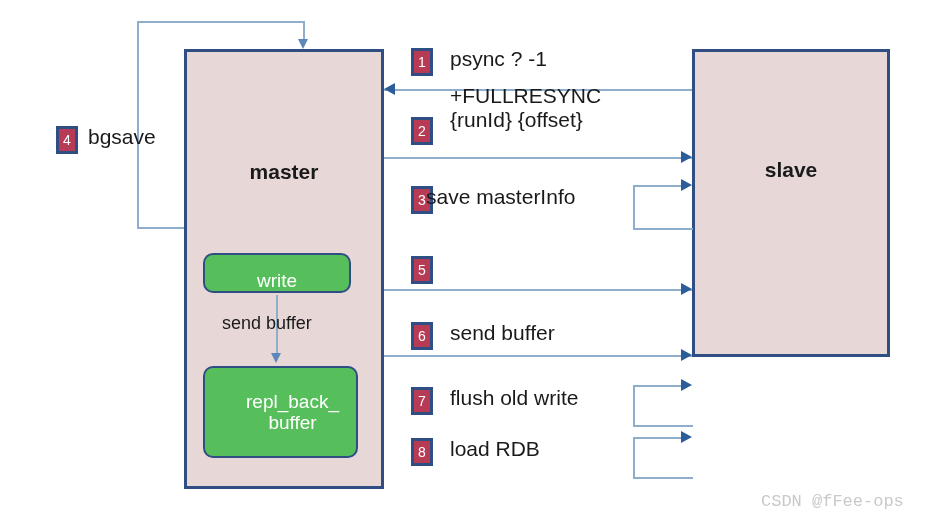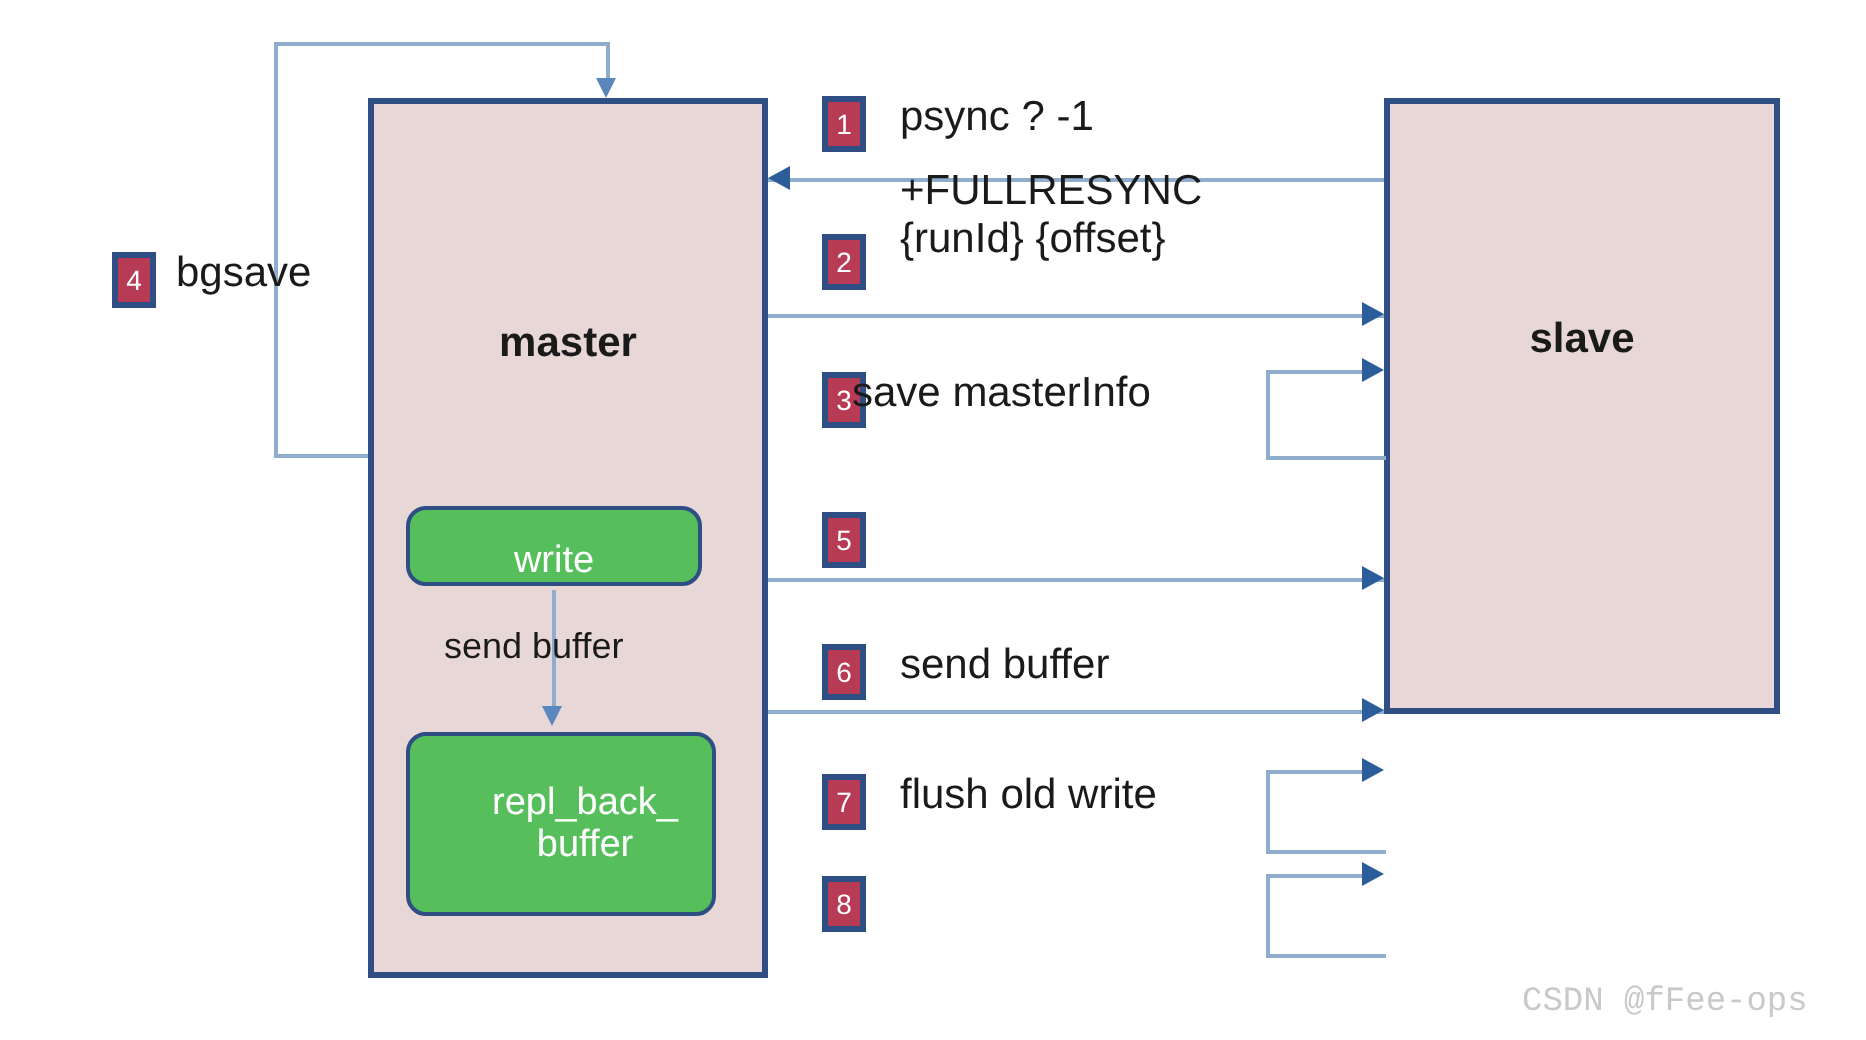--- a/index.html
+++ b/index.html
@@ -211,20 +211,21 @@
   </div>
   <div class="step-text" style="left:450px; top:386px;">flush old write</div>
   <div class="hline" style="left:633px; top:385px; width:55px;"></div>
   <div class="vline" style="left:633px; top:385px; height:41px;"></div>
   <div class="hline" style="left:633px; top:425px; width:60px;"></div>
   <div class="arrow-right" style="left:681px; top:379px;"></div>
 
   <div class="step-badge" style="left:411px; top:438px;">
     <span>8</span>
   </div>
+  <div class="step-text" style="left:450px; top:437px;">load RDB</div>
   <div class="hline" style="left:633px; top:437px; width:55px;"></div>
   <div class="vline" style="left:633px; top:437px; height:41px;"></div>
   <div class="hline" style="left:633px; top:477px; width:60px;"></div>
   <div class="arrow-right" style="left:681px; top:431px;"></div>
 
   <div class="watermark" style="left:761px; top:492px;font-family:Liberation Mono, monospace;">CSDN @fFee-ops</div>
 
 </div>
 
 </body></html>

